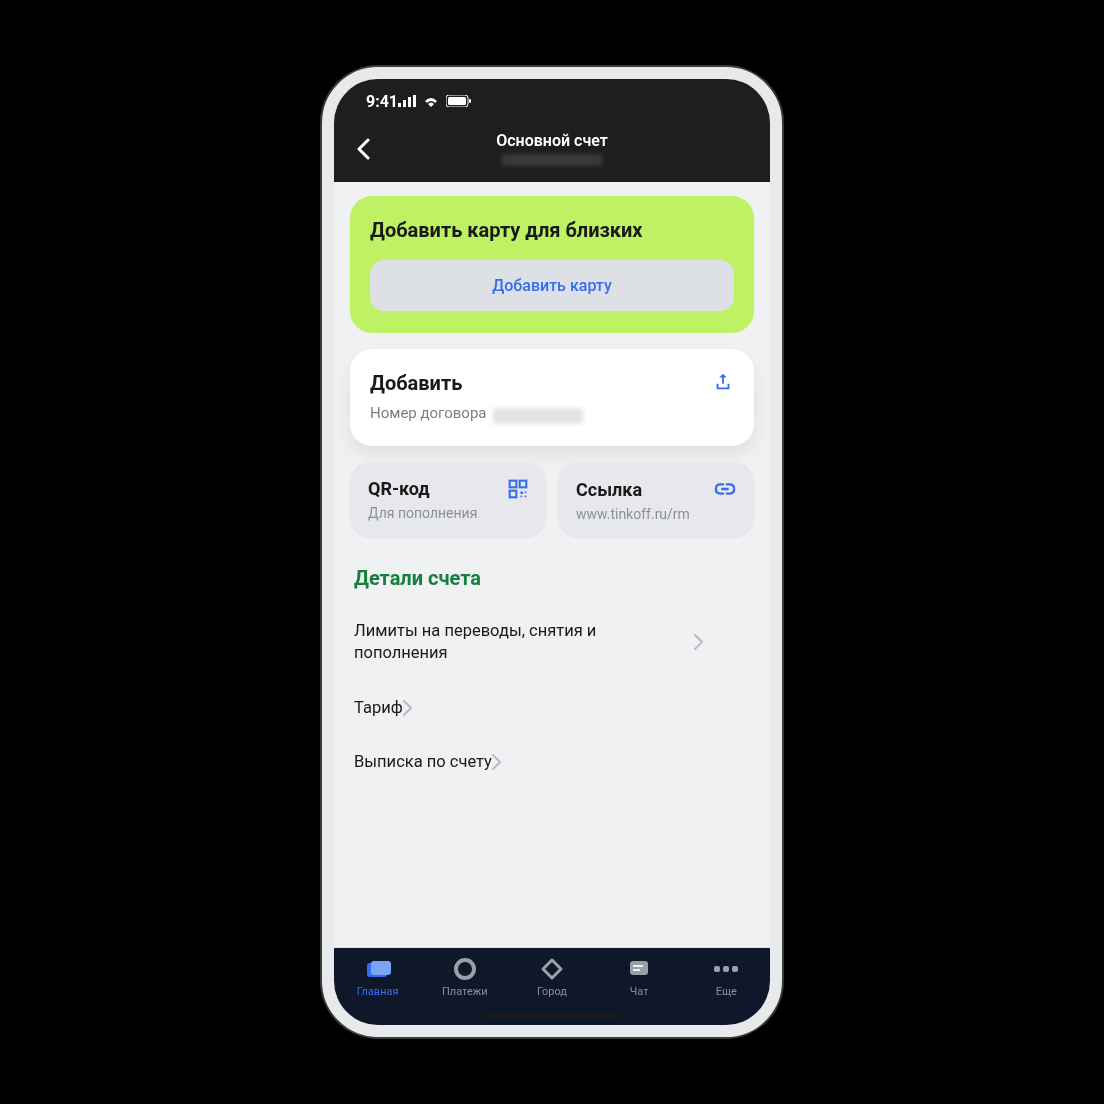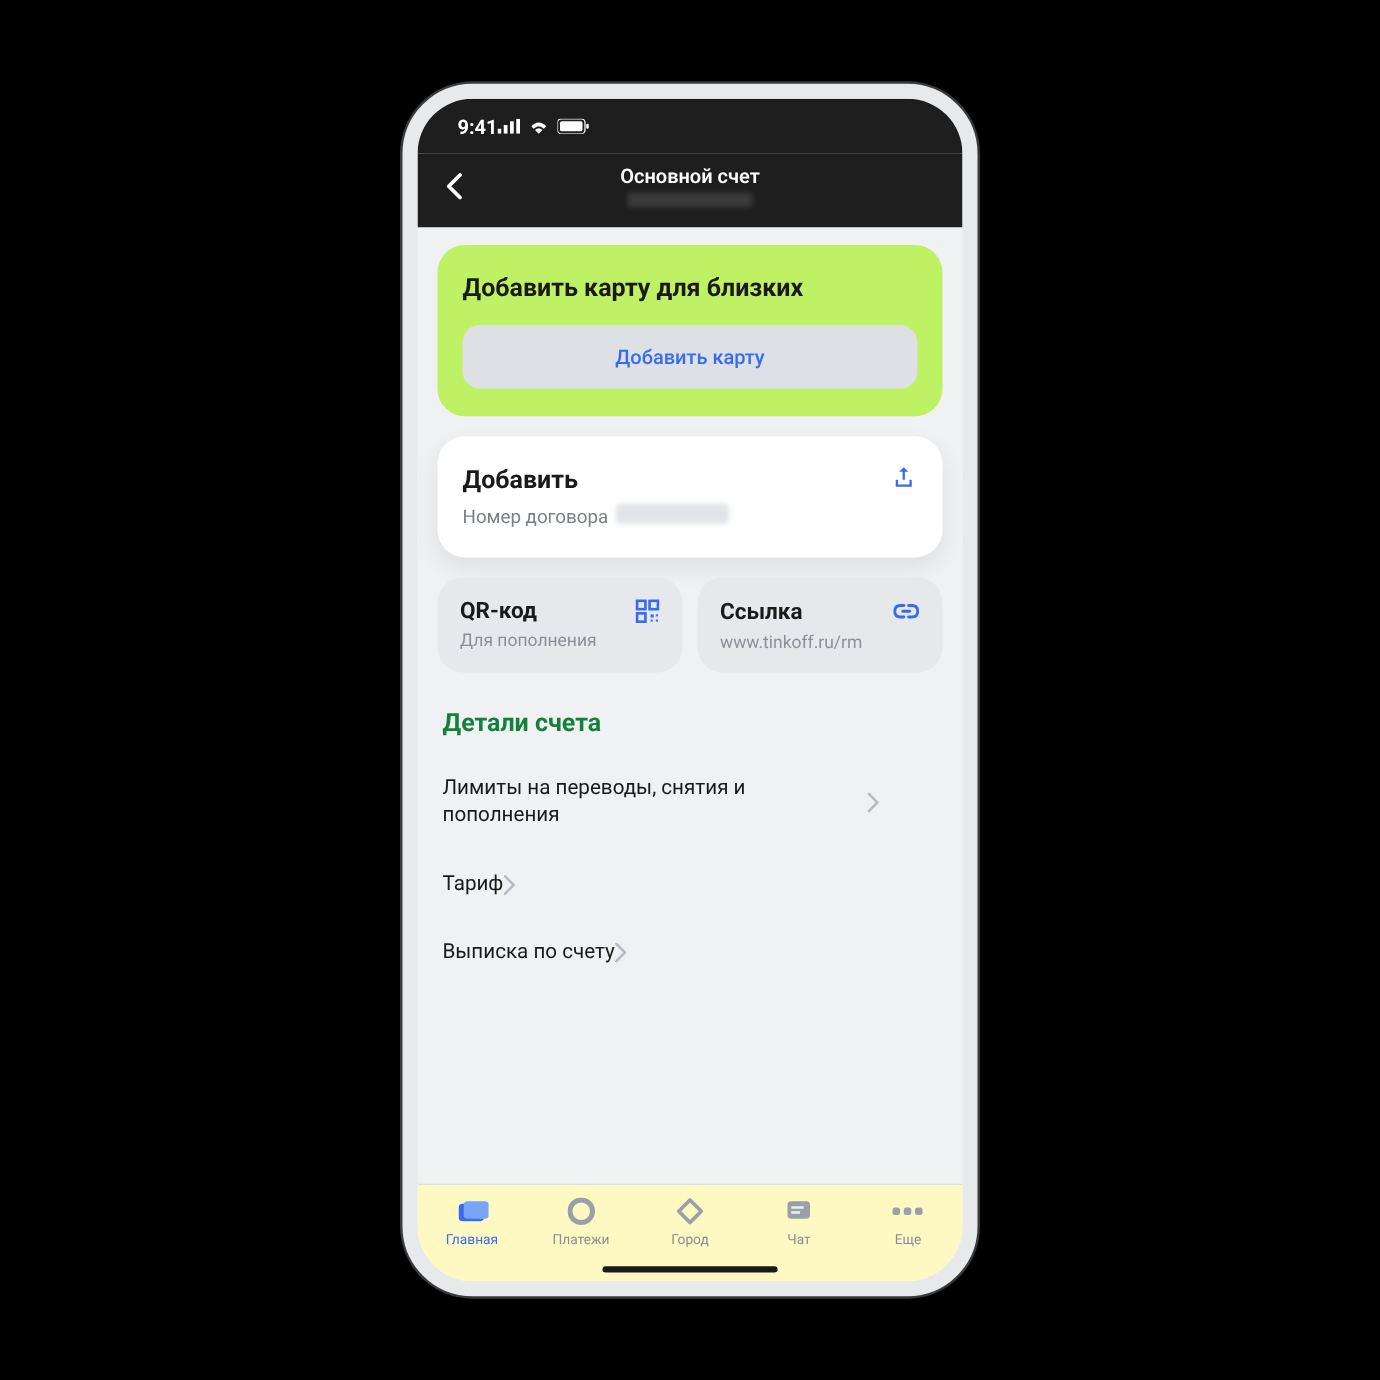--- a/index.html
+++ b/index.html
@@ -72,21 +72,21 @@
     color: #356dee;
     text-align: center;
     padding: 16px;
     border-radius: 14px;
     font-size: 16px;
     font-weight: 500;
     margin-top: 18px;
     cursor: pointer;
   }
   .card-row { display: flex; justify-content: space-between; align-items: flex-start; }
-  .contract-sub { margin-top: 8px; display:flex; align-items:flex-start; gap:6px; }
+  .contract-sub { margin-top: 8px; display:flex; align-items:flex-end; gap:6px; }
   .blur-box { width: 90px; height: 16px; background: #e1e3e6; border-radius: 3px; filter: blur(2px); }
   .two-col { display: flex; gap: 12px; margin-bottom: 22px; }
   .mini-card {
     flex: 1;
     background: #e6e8eb;
     border-radius: 20px;
     padding: 16px 18px;
     min-width: 0;
   }
   .mini-top { display: flex; justify-content: space-between; align-items: center; margin-bottom: 6px; }
@@ -94,21 +94,21 @@
   .mini-sub { font-size: 14px; color: #8c9199; white-space: nowrap; overflow: hidden; text-overflow: clip; }
   .section-title { font-size: 20px; font-weight: 700; color: #15803d; padding: 6px 4px 14px; }
   .list-row {
     display: flex; align-items: center;
     padding: 16px 4px;
   }
   .list-label { font-size: 16.5px; color: #1a1a1a; line-height: 1.35; max-width: 340px; }
   .chev { color: #b8bcc2; }
   .tabbar {
     height: 78px;
-    background: #fef9c3;
+    background: #0f172a;
     border-top: 1px solid #dcdfe3;
     display: flex;
     justify-content: space-around;
     align-items: flex-start;
     padding-top: 8px;
     text-align: center;
   }
   .tab { display:flex; flex-direction:column; align-items:center; gap:3px; width: 70px; }
   .tab-label { font-size: 11px; color: #8a8e95; }
   .tab.active .tab-label { color: #356dee; }

